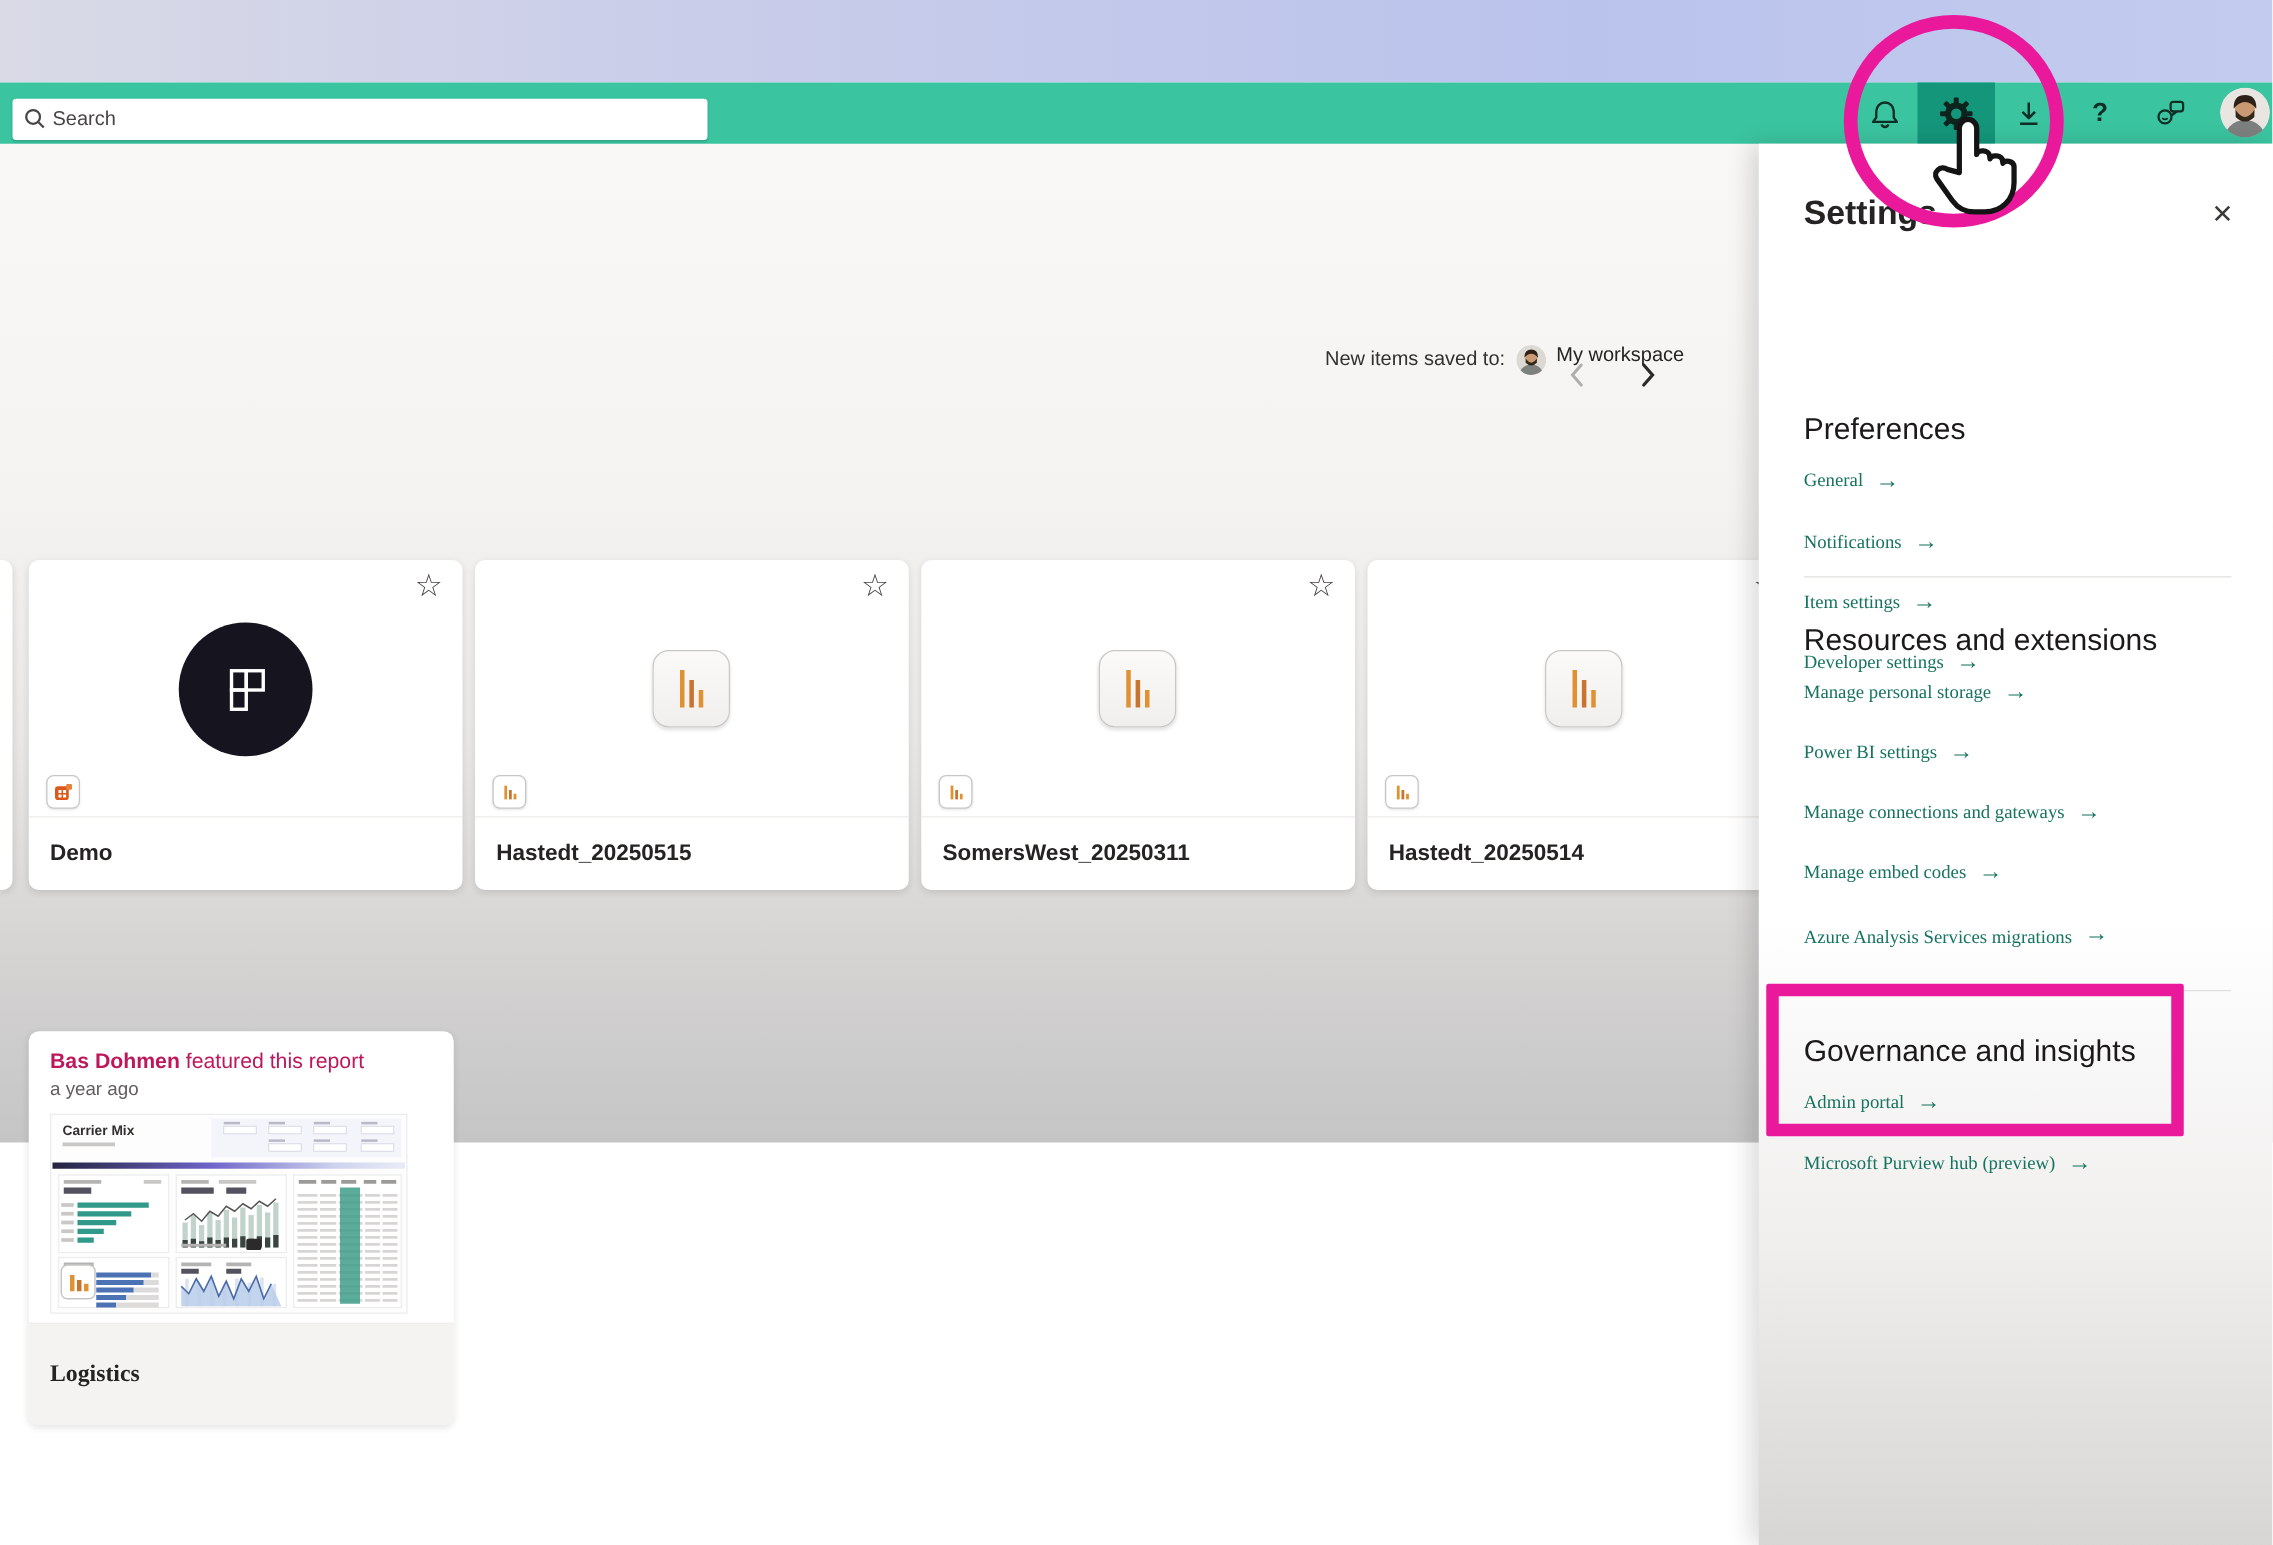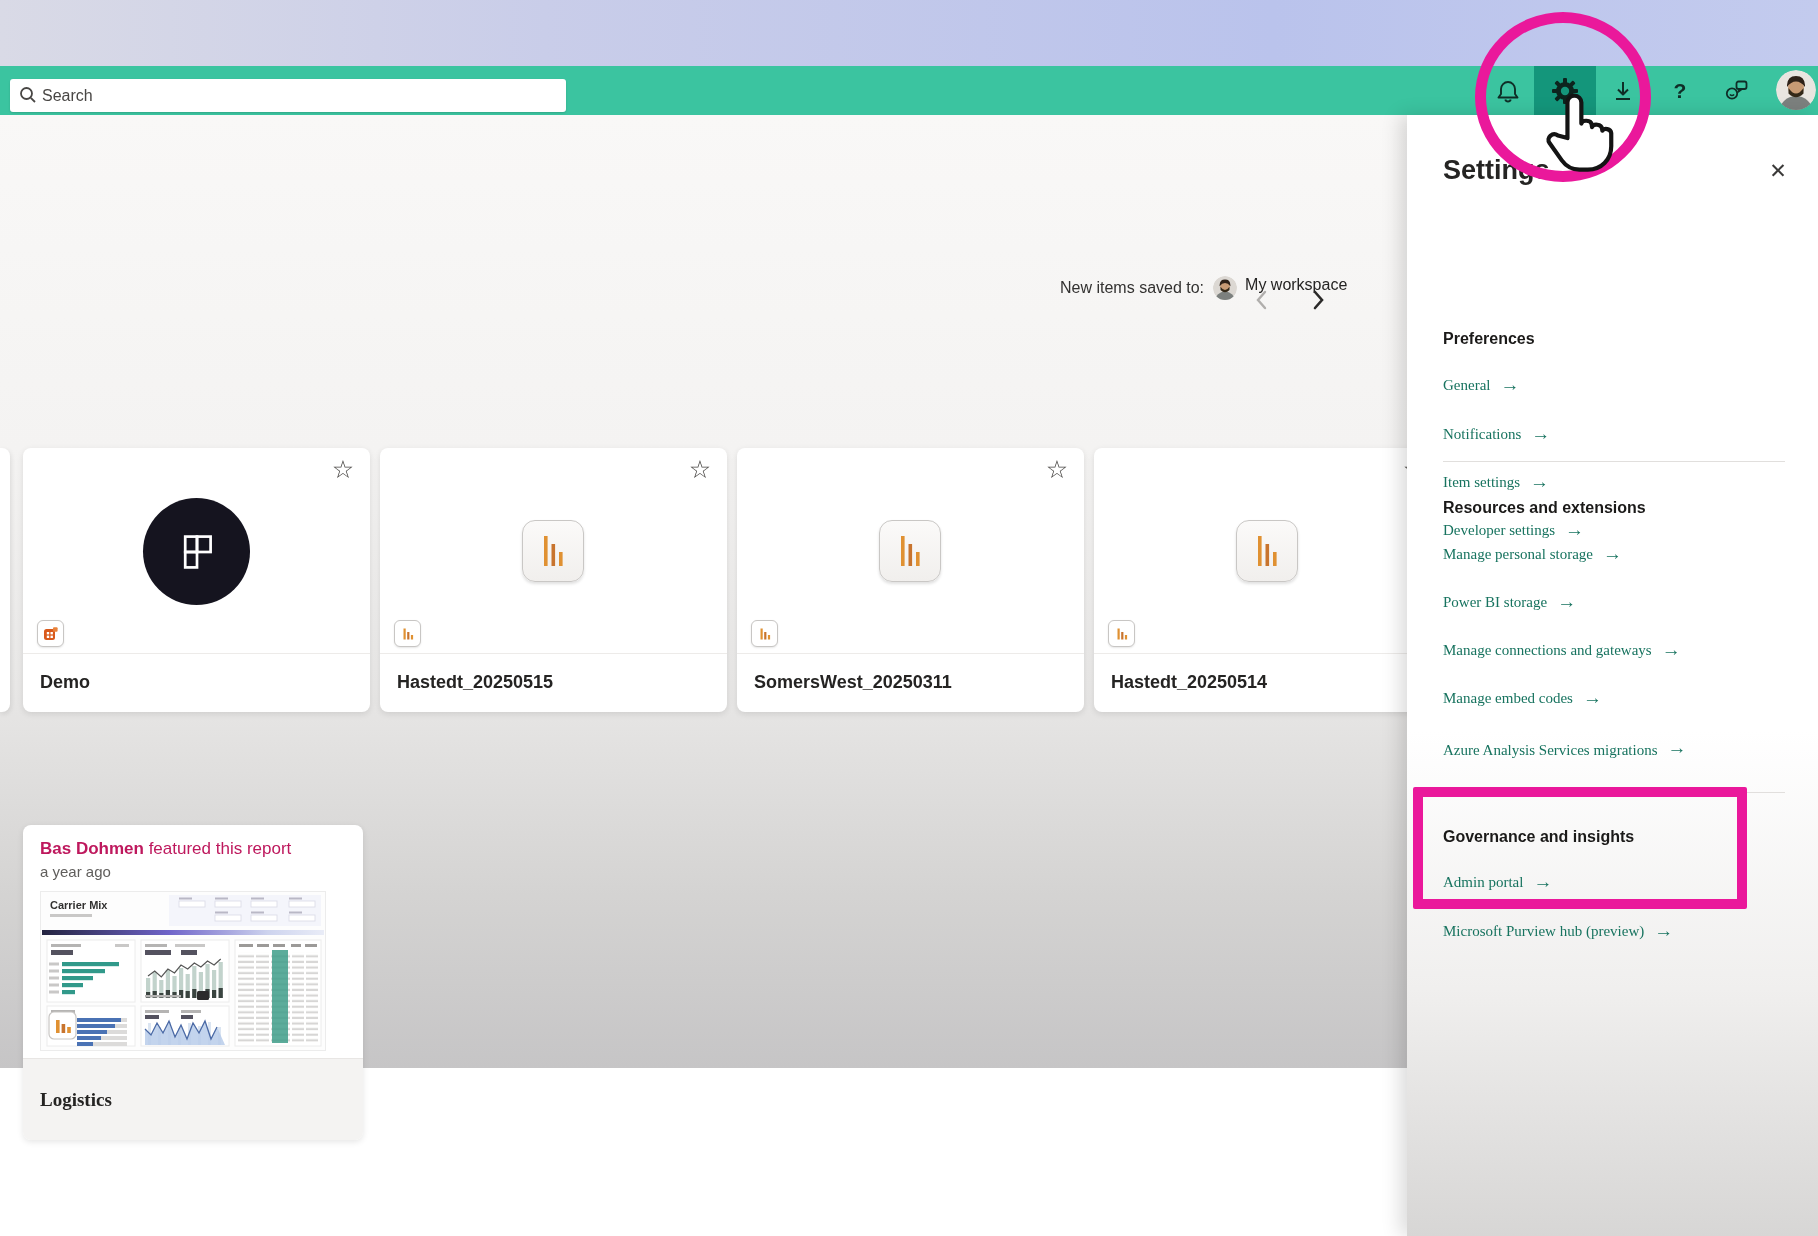--- a/index.html
+++ b/index.html
@@ -22,21 +22,21 @@
     font-family:"Liberation Sans", sans-serif; }
   .search-wrap input::placeholder { color:#484644; opacity:1; }
   .tb-btn { position:absolute; top:66px; width:40px; height:49px; display:flex;
     align-items:center; justify-content:center; z-index:11; cursor:pointer; background:transparent; border:none; }
   .tb-btn.tile { width:62px; background:#14967b; }
   .tb-glyph { color:#0f2e27; font-size:21px; font-weight:600; }
   .avatar-btn { position:absolute; top:70px; left:1776px; width:40px; height:40px;
     border-radius:50%; overflow:hidden; z-index:11; border:none; padding:0; background:transparent; cursor:pointer; }
 
   
-  .main { position:absolute; left:0; top:115px; width:1818px; height:953px;
+  .main { position:absolute; left:0; top:115px; width:1818px; height:799px;
     background:linear-gradient(180deg,#f9f8f7 0%,#f4f3f2 35%,#e8e7e6 60%,#d4d3d2 82%,#c6c5c6 100%); }
 
   .saved-row { position:absolute; left:1060px; top:160px; height:26px; display:flex;
     align-items:center; gap:9px; font-size:16px; color:#323130; }
   .mini-avatar { width:24px; height:24px; border-radius:50%; overflow:hidden; flex:0 0 24px; }
   .ws-chip { display:flex; align-items:flex-start; gap:8px; background:transparent; border:none;
     font-size:16px; color:#252423; font-family:"Liberation Sans",sans-serif; cursor:pointer; }
 
   .nav-arrow { position:absolute; width:30px; height:30px; background:transparent; border:none;
     display:flex; align-items:center; justify-content:center; cursor:pointer; }
@@ -75,21 +75,21 @@
   .feat-title { position:absolute; left:17px; top:30px; font-size:19px; font-weight:700; color:#252423; }
 
   
   .panel { position:absolute; left:1407px; top:115px; width:411px; height:1121px; z-index:20;
     background:linear-gradient(180deg,#ffffff 0%,#ffffff 55%,#f0efee 78%,#d7d6d5 100%);
     box-shadow:-7px 0 18px rgba(0,0,0,.14); }
   .panel-title { position:absolute; left:36px; top:40px; font-size:27px; font-weight:600; color:#252423; }
   .panel-close { position:absolute; right:26px; top:42px; width:28px; height:28px; border:none;
     background:transparent; font-size:21px; color:#3b3a39; cursor:pointer; }
   .panel-close::before { content:"\2715"; }
-  .p-section-title { position:absolute; left:36px; font-size:16px; font-weight:700; color:#1b1a19; }
+  .p-section-title { position:absolute; left:36px; font-size:24px; font-weight:400; color:#1b1a19; }
   .p-link { position:absolute; left:36px; height:26px; display:flex; align-items:center; gap:10px;
     background:transparent; border:none; cursor:pointer; font-family:Liberation Serif, serif;
     font-size:15px; color:#17735f; }
   .p-link .arrow::before { content:"\2192"; font-size:19px; color:#17735f; }
   .p-divider { position:absolute; left:36px; width:342px; height:1px; background:#e1dfdd; }
 
   
   .pink-circle { position:absolute; left:1475px; top:12px; width:176px; height:170px;
     border:11px solid #ea189b; border-radius:50%; z-index:50; pointer-events:none; }
   .pink-rect { position:absolute; left:1413px; top:787px; width:334px; height:122px;
@@ -472,21 +472,21 @@
     </button>
 
     <div class="p-divider" style="top:346px; top:346px;"></div>
 
     <div class="p-section-title" style="top:384px;">Resources and extensions</div>
     <button class="p-link" style="top:426px;">
       <span>Manage personal storage</span>
       <span class="arrow"></span>
     </button>
     <button class="p-link" style="top:474px;">
-      <span>Power BI storage</span>
+      <span>Power BI settings</span>
       <span class="arrow"></span>
     </button>
     <button class="p-link" style="top:522px;">
       <span>Manage connections and gateways</span>
       <span class="arrow"></span>
     </button>
     <button class="p-link" style="top:570px;">
       <span>Manage embed codes</span>
       <span class="arrow"></span>
     </button>

